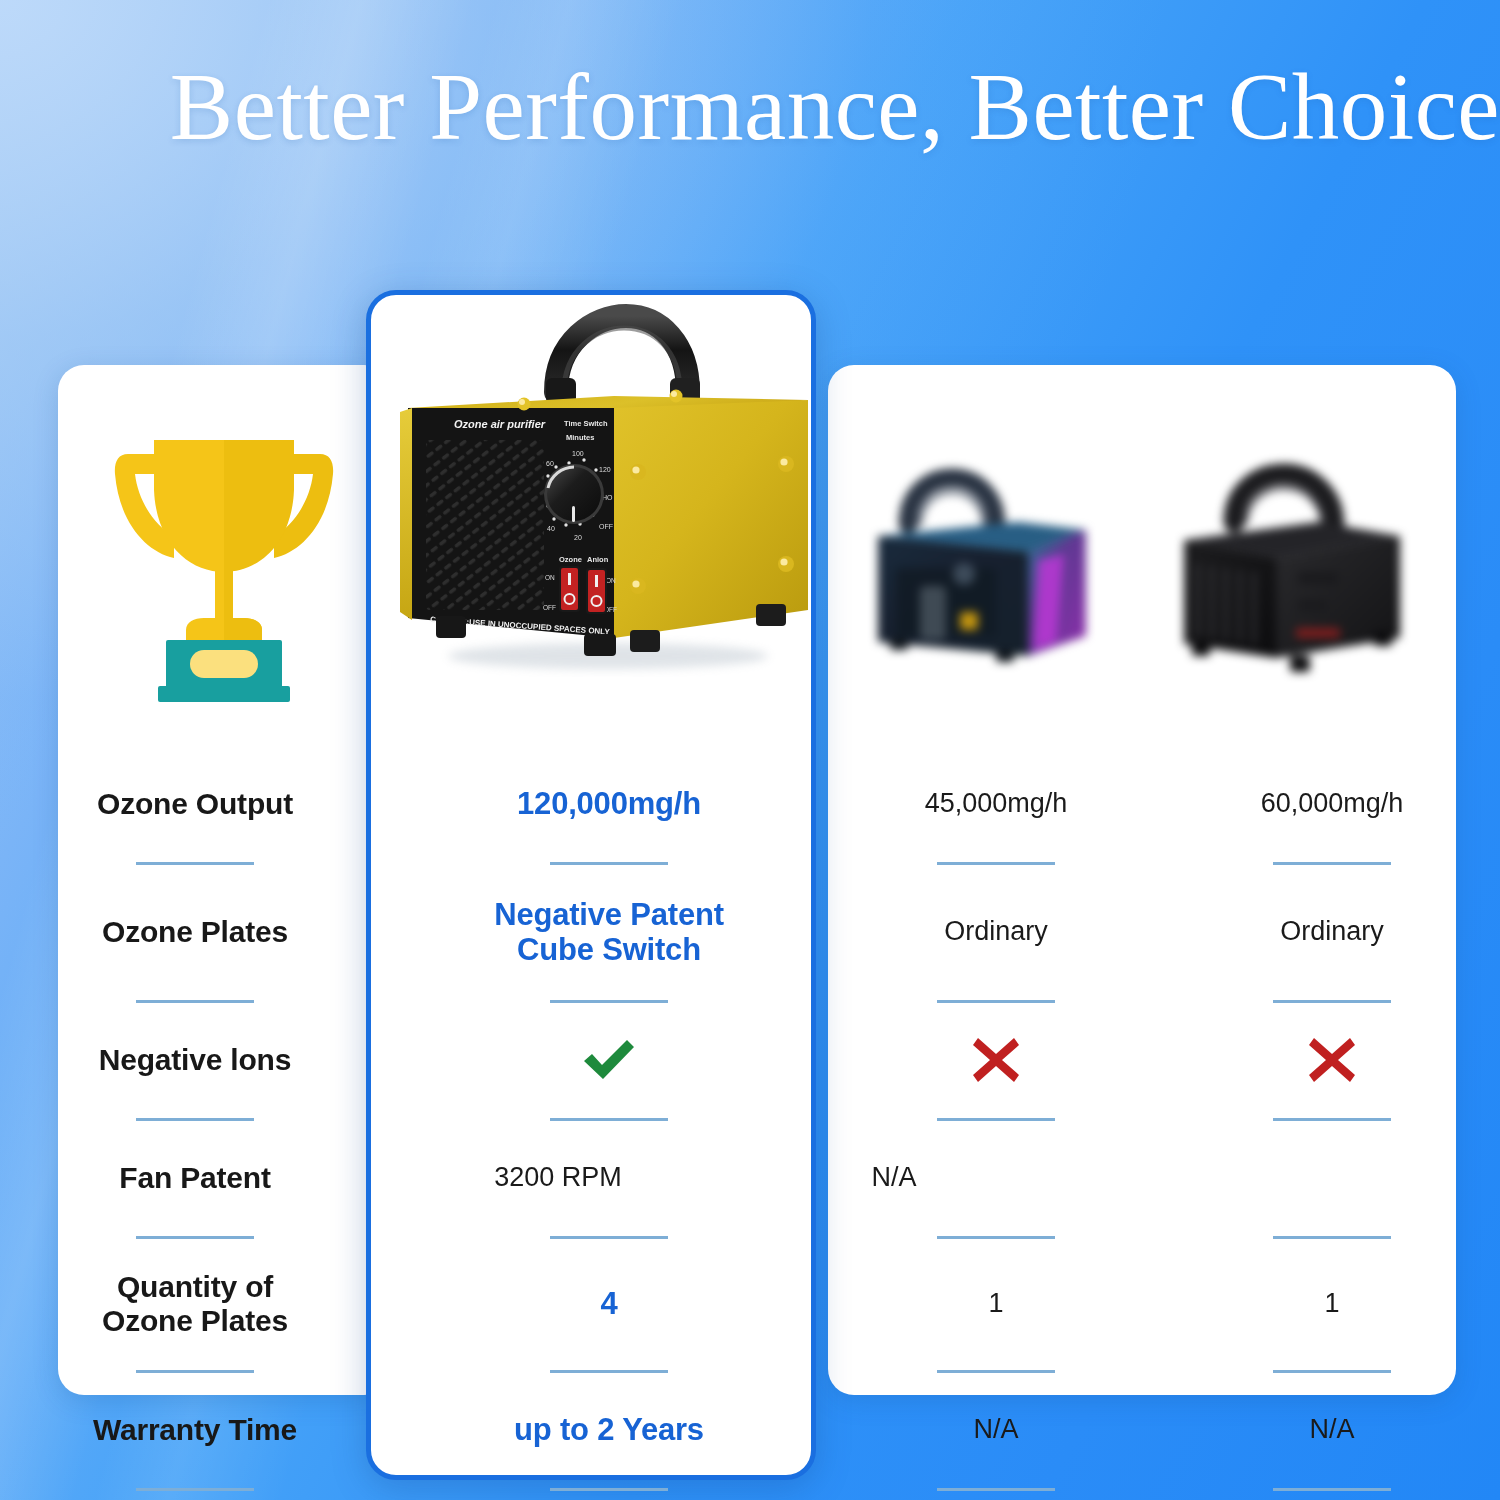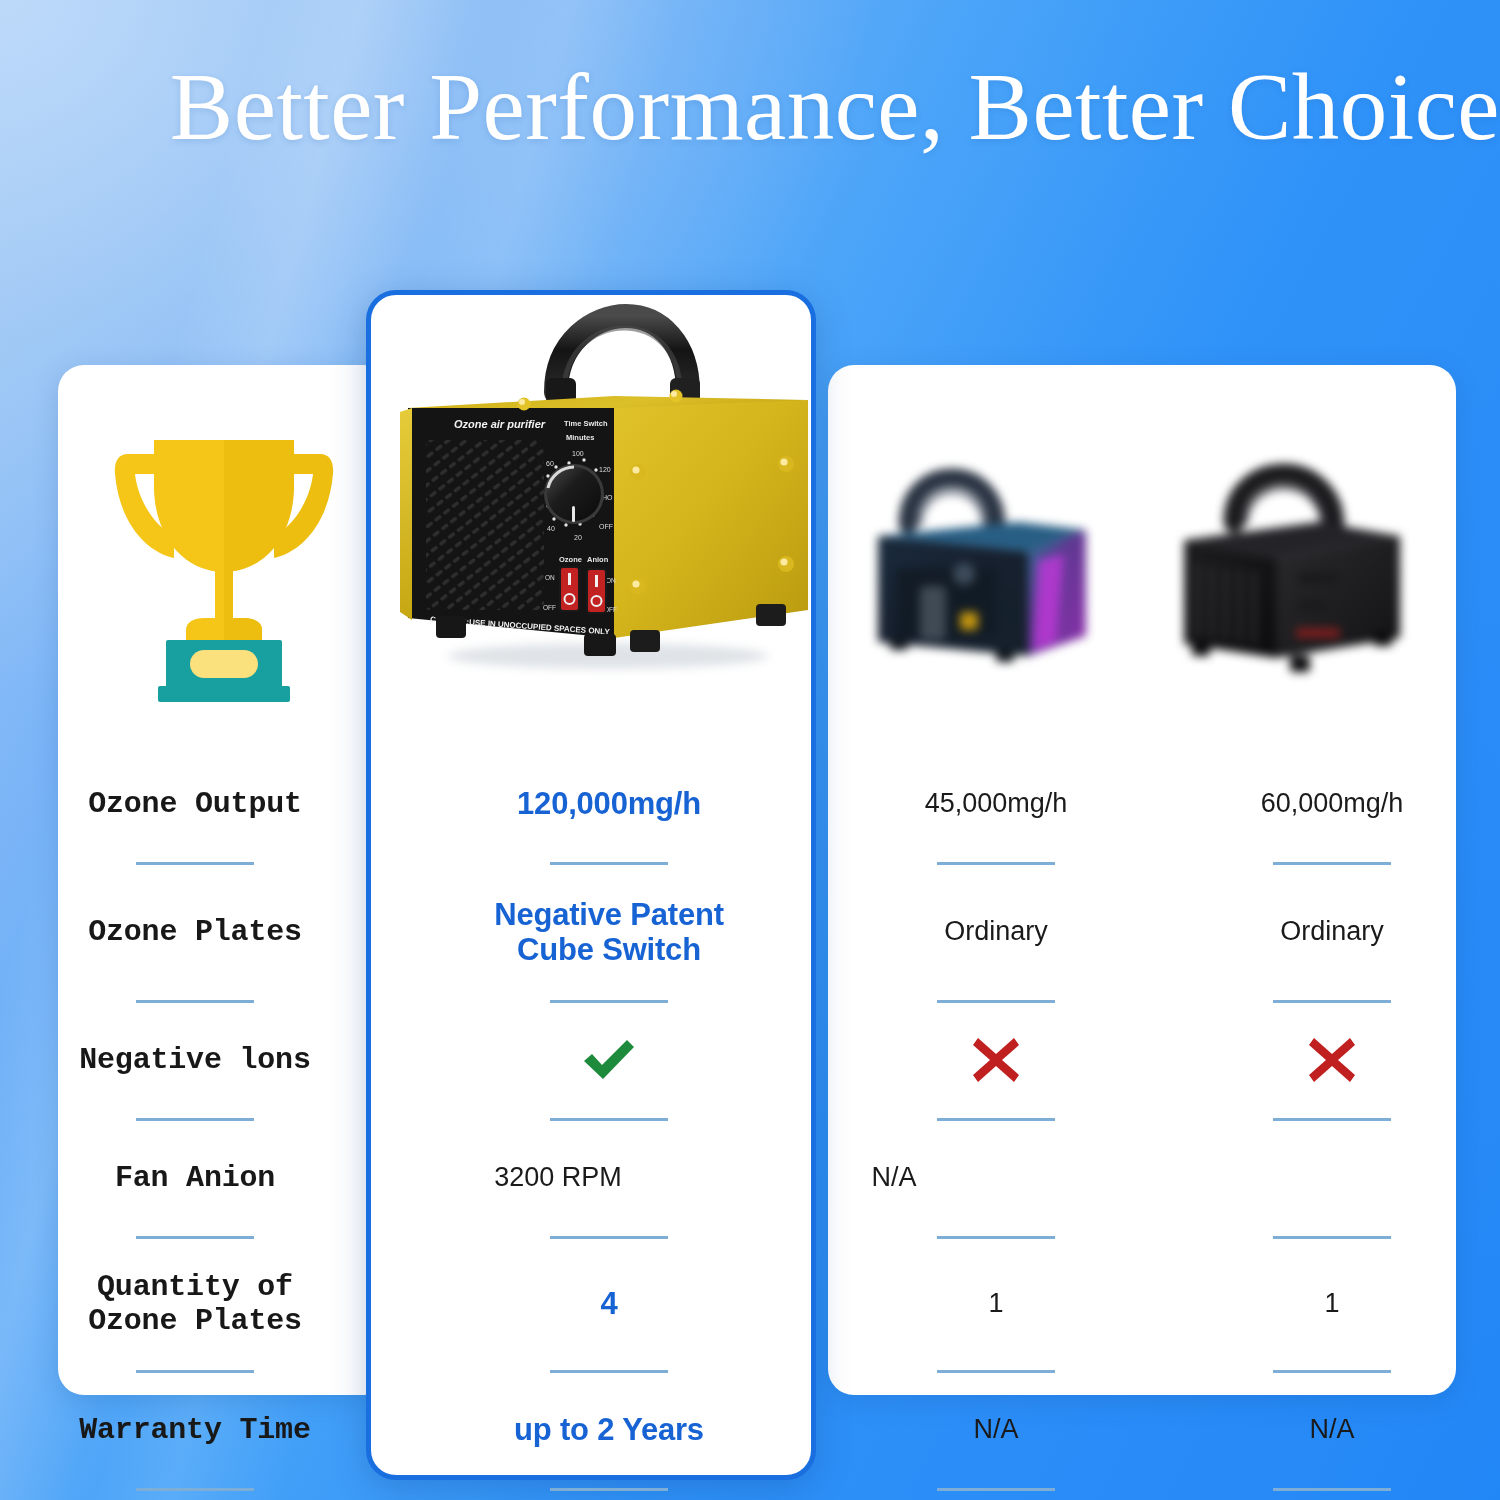--- a/index.html
+++ b/index.html
@@ -107,21 +107,21 @@
     width: 1500px;
   }
   .cell {
     box-sizing: border-box;
     display: flex;
     flex-direction: column;
     align-items: center;
     justify-content: center;
     text-align: center;
   }
-  .c-label { width: 390px; padding: 0 24px; font-family: Liberation Mono, monospace; }
+  .c-label { width: 390px; padding: 0 24px; }
   .c-hero  { width: 438px; padding: 0 24px; }
   .c-r1    { width: 336px; padding: 0 22px; }
   .c-r2    { width: 336px; padding: 0 18px; }
 
   .lbl {
     font-size: 30px;
     font-weight: bold;
     color: #181818;
     line-height: 1.14;
     letter-spacing: -0.2px;
@@ -497,21 +497,21 @@
         <div class="dv d-r1">
           <i></i>
         </div>
         <div class="dv d-r2">
           <i></i>
         </div>
       </div>
       <div class="row" style="height: 88px;">
         <div class="cell c-label">
           <span class="lbl">
-            <span style="display:block">Fan Anion</span>
+            <span style="display:block">Fan Patent</span>
           </span>
         </div>
         <div class="cell c-r1">
           <span class="rival-val">
             <span style="display:block">3200 RPM</span>
           </span>
         </div>
         <div class="cell c-r2">
           <span class="rival-val">
             <span style="display:block">N/A</span>

